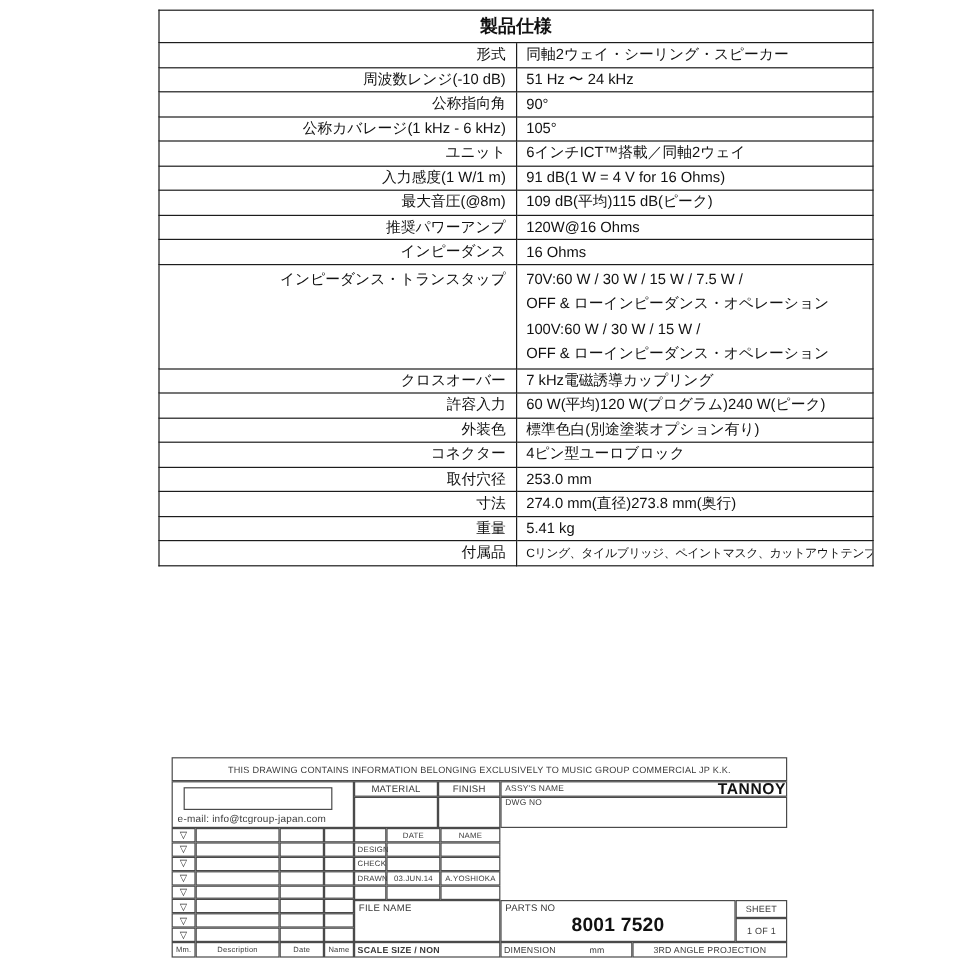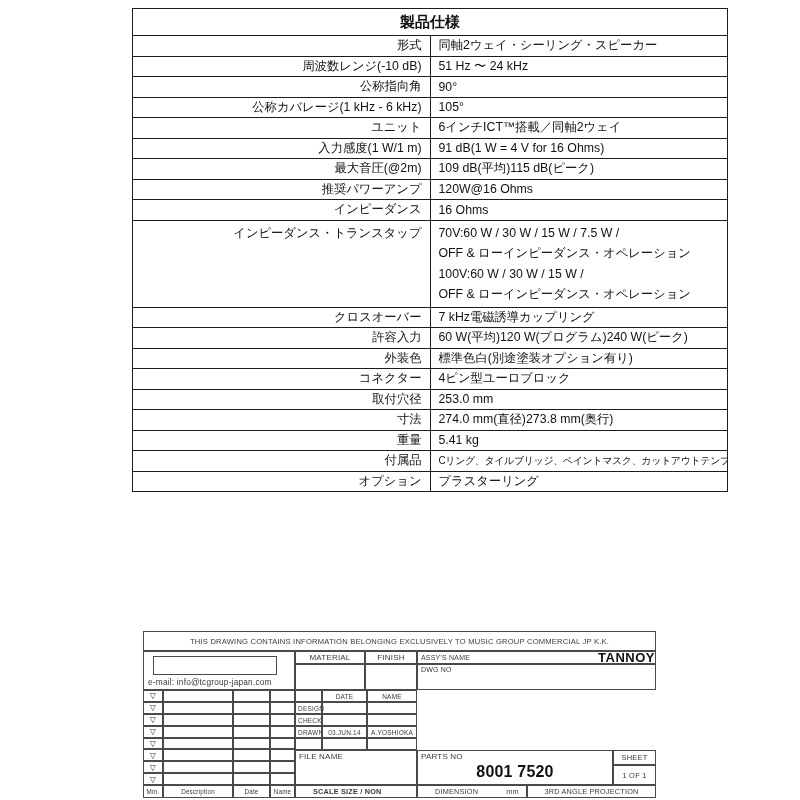--- a/index.html
+++ b/index.html
@@ -44,21 +44,21 @@
   .hdr-center{display:flex;align-items:center;justify-content:center;font-size:8px;}
   .assy{display:flex;align-items:center;}
   .assy .lbl{font-size:7px;margin-left:3px;}
   .assy .val{flex:1;text-align:right;font-weight:bold;font-size:13px;color:#111;letter-spacing:0.5px;}
   .big-center{display:flex;align-items:center;justify-content:center;}
   .parts-name-val{font-size:24px;font-weight:bold;color:#111;letter-spacing:1px;margin-top:6px;}
   .parts-no-val{font-size:16px;font-weight:bold;color:#111;margin-top:8px;}
   .sheet-val{display:flex;align-items:center;justify-content:center;font-size:7.5px;}
   .rev-row .mark{display:flex;align-items:center;justify-content:center;font-size:8px;color:#333;}
   .strip{display:flex;align-items:center;justify-content:center;font-size:6.3px;white-space:nowrap;overflow:hidden;}
-  .strip.left-align{justify-content:flex-start;padding-left:17px;}
+  .strip.left-align{justify-content:flex-start;padding-left:2px;}
   .strip.bold{font-weight:bold;font-size:7.3px;}
   .dim-val{margin-left:28px;}
   .approval-cell{display:flex;align-items:center;}
   .approval-cell.center{justify-content:center;}
   .approval-cell span{font-size:6.5px;white-space:nowrap;margin-left:2px;}
   .approval-cell.center span{margin-left:0;}
 </style>
 </head>
 <body>
 
@@ -94,21 +94,21 @@
         <td class="label">ユニット</td>
         <td class="value">6インチICT™搭載／同軸2ウェイ</td>
       </tr>
 
       <tr>
         <td class="label">入力感度(1 W/1 m)</td>
         <td class="value">91 dB(1 W = 4 V for 16 Ohms)</td>
       </tr>
 
       <tr>
-        <td class="label">最大音圧(@2m)</td>
+        <td class="label">最大音圧(@8m)</td>
         <td class="value">109 dB(平均)115 dB(ピーク)</td>
       </tr>
 
       <tr>
         <td class="label">推奨パワーアンプ</td>
         <td class="value">120W@16 Ohms</td>
       </tr>
 
       <tr>
         <td class="label">インピーダンス</td>
@@ -156,24 +156,20 @@
       <tr>
         <td class="label">重量</td>
         <td class="value">5.41 kg</td>
       </tr>
 
       <tr class="small-value">
         <td class="label">付属品</td>
         <td class="value">Cリング、タイルブリッジ、ペイントマスク、カットアウトテンプレート、グリル</td>
       </tr>
 
-      <tr>
-        <td class="label">オプション</td>
-        <td class="value">プラスターリング</td>
-      </tr>
     </tbody>
 </table>
 
 <div class="title-block">
 
   <div class="cell notice" style="left:0;top:0;width:513px;height:20px;">THIS DRAWING CONTAINS INFORMATION BELONGING EXCLUSIVELY TO MUSIC GROUP COMMERCIAL JP K.K.</div>
 
   <div class="cell" style="left:0;top:20px;width:152px;height:39px;">
     <div class="logo-box"></div>
     <div class="email">e-mail: info@tcgroup-japan.com</div>

